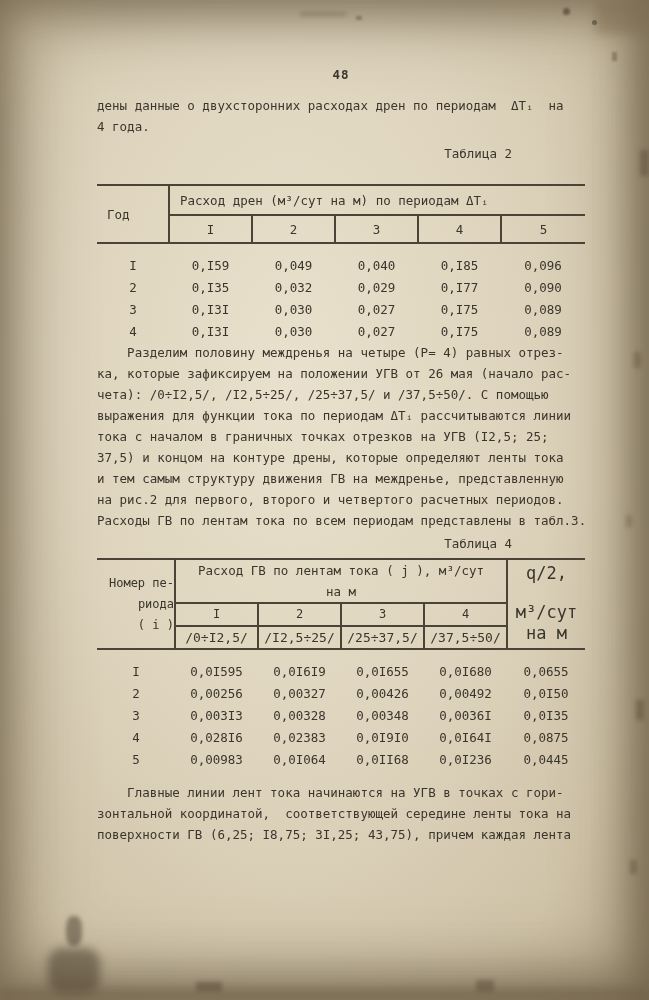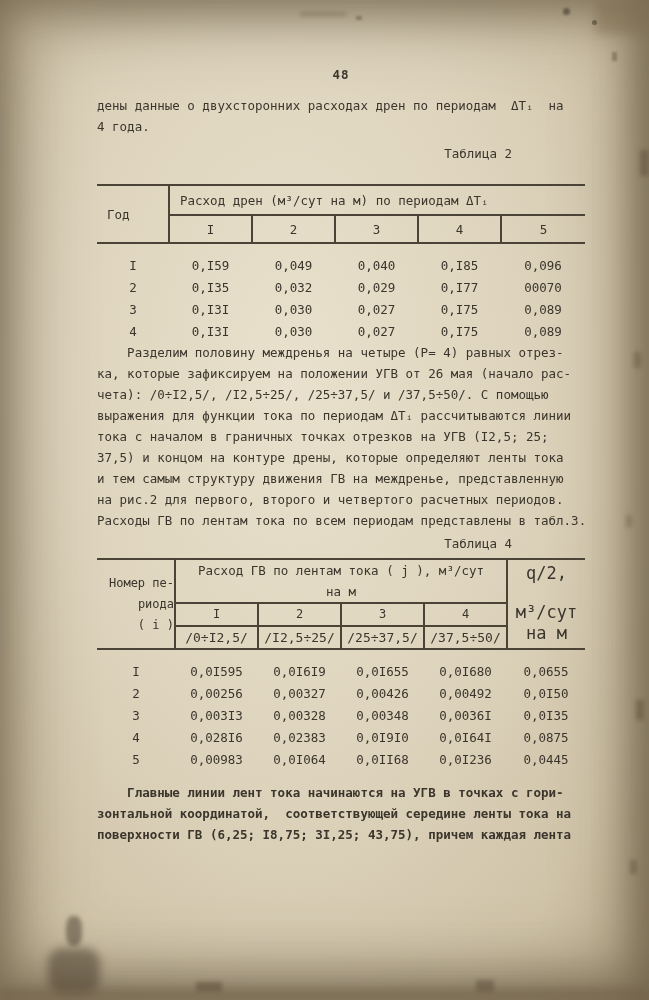--- a/index.html
+++ b/index.html
@@ -69,21 +69,21 @@
   }
   .t3q2 .l2 { margin-top: 18px; }
   .t3nums td { border-bottom: 2px solid #4a4336; height: 16px; font-size: 12px; }
   .t3nums td + td { border-left: 2px solid #4a4336; }
   .t3rng td { border-bottom: 2px solid #4a4336; height: 18px; font-size: 13px; border-radius: 9px; }
   .t3rng td + td { border-left: 2px solid #4a4336; }
   .t3tbl .data td { height: 22px; }
   .t3tbl .data.first td { padding-top: 10px; }
 
   .pbreak { margin-top: 18px; }
-  .pbreak3 { margin-top: 12px; font-weight: bold; }
+  .pbreak3 { margin-top: 12px; }
 </style>
 </head>
 <body>
 
 <div class="scan">
 
   
   <span>
     <i class="sp" style="left:596px;top:0;width:53px;height:34px;background:rgba(125,108,80,.5);filter:blur(6px);"></i>
     <i class="sp" style="left:563px;top:8px;width:7px;height:7px;background:rgba(70,58,42,.6);border-radius:50%;filter:blur(1px);"></i>
@@ -140,21 +140,21 @@
           <td>0,040</td>
           <td>0,I85</td>
           <td>0,096</td>
         </tr>
         <tr class="data">
           <td>2</td>
           <td>0,I35</td>
           <td>0,032</td>
           <td>0,029</td>
           <td>0,I77</td>
-          <td>00070</td>
+          <td>0,090</td>
         </tr>
         <tr class="data">
           <td>3</td>
           <td>0,I3I</td>
           <td>0,030</td>
           <td>0,027</td>
           <td>0,I75</td>
           <td>0,089</td>
         </tr>
         <tr class="data">

